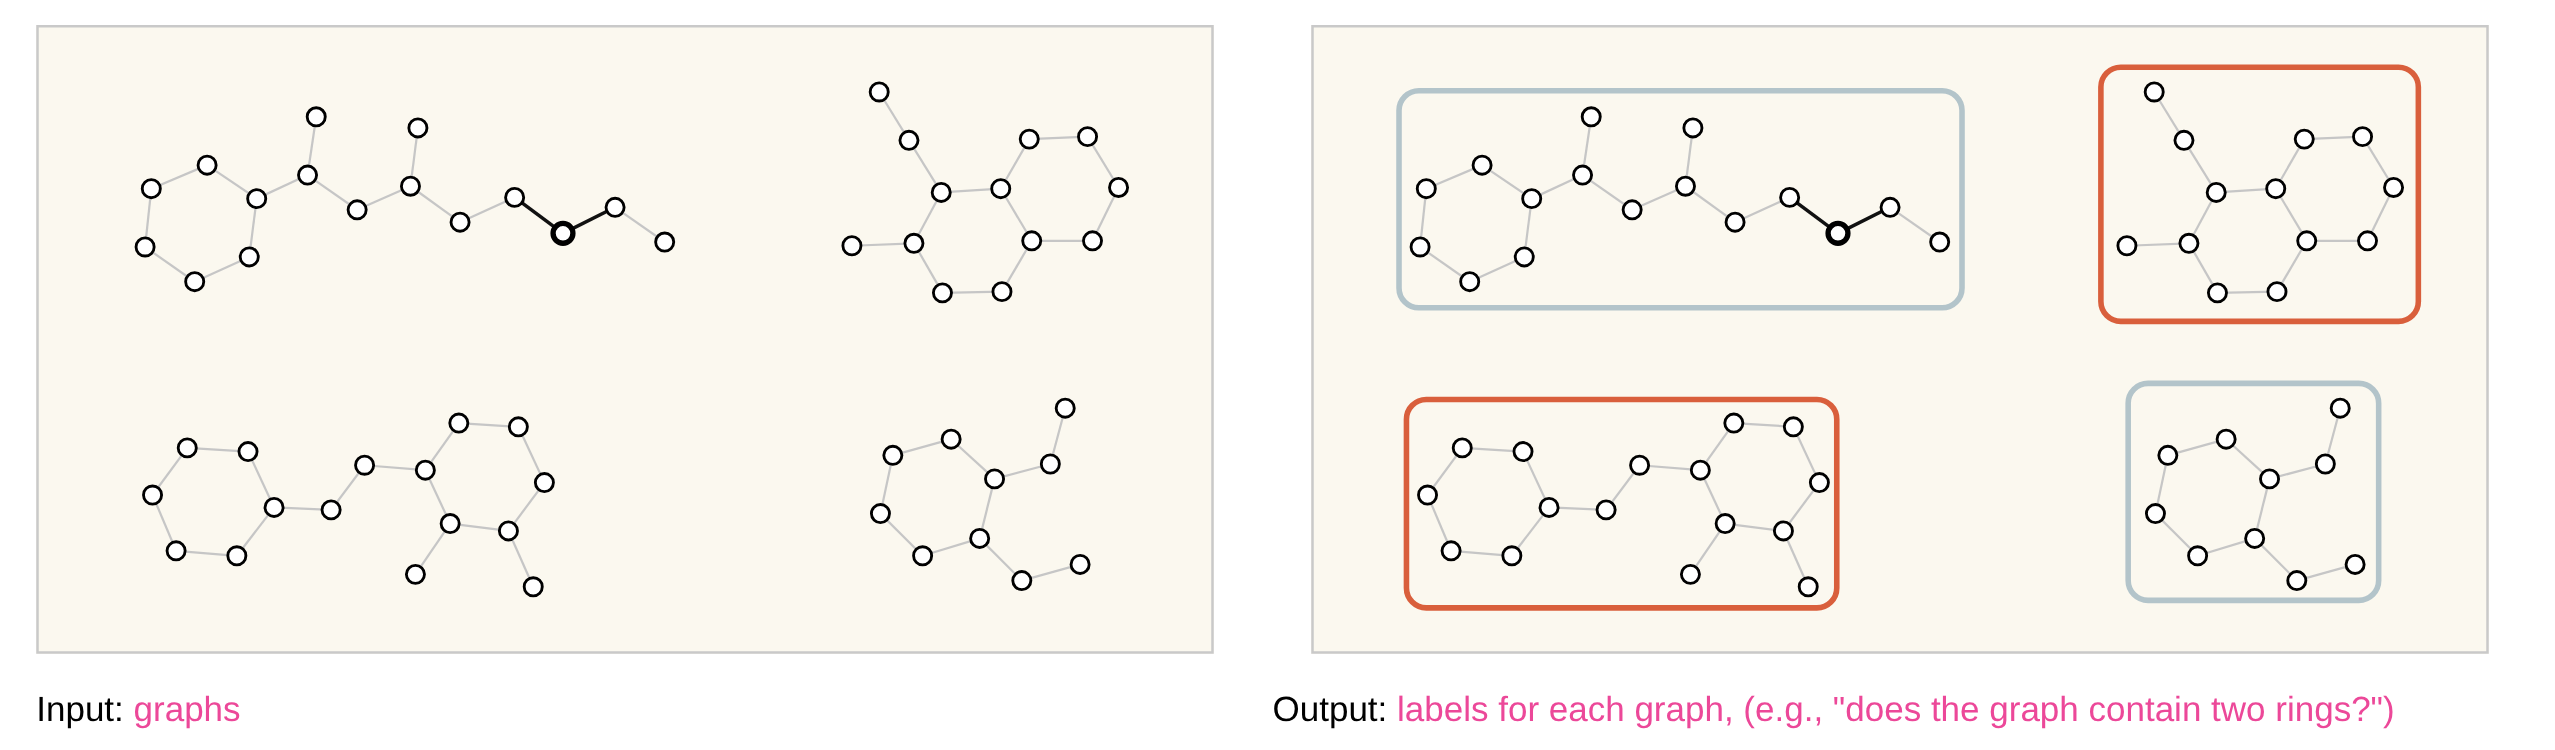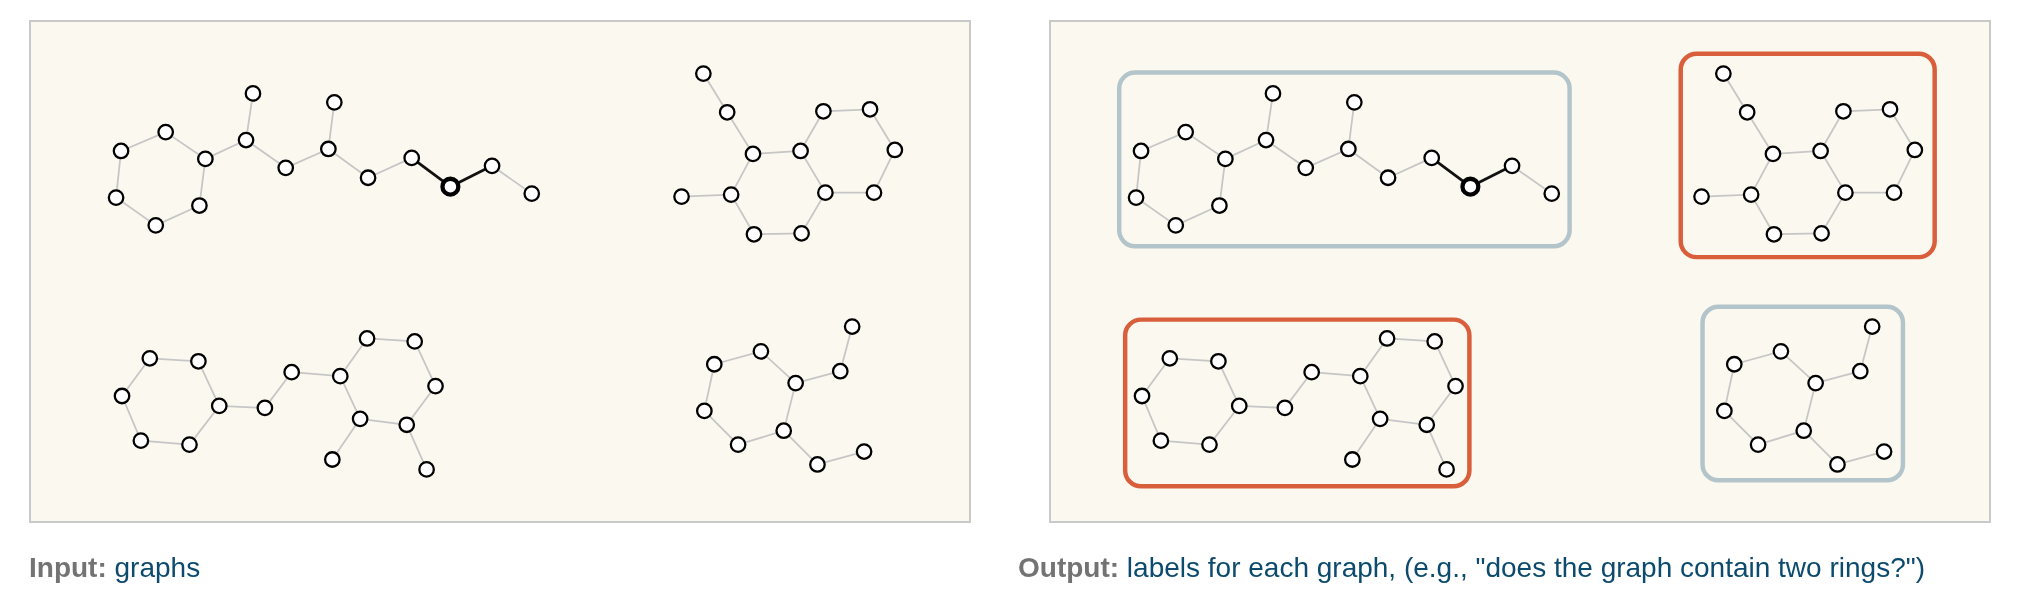--- a/index.html
+++ b/index.html
@@ -23,22 +23,22 @@
   .panel svg { display: block; width: 100%; height: 100%; }
   .caption {
     position: absolute;
     top: 551px;
     font-size: 28px;
     line-height: 34px;
     white-space: nowrap;
   }
   .input-caption  { left: 29px; }
   .output-caption { left: 1018px; }
-  .caption-label { font-weight: bold; color: #737373; }
-  .caption-text  { color: #0c4a6e; }
+  .caption-label { font-weight: normal; color: #000000; }
+  .caption-text  { color: #ec4899; }
 </style>
 </head>
 <body>
 
 <div>
 
   <section class="panel input-panel">
     <svg id="svg-input" viewBox="0 0 942 503">
         <g>
           <line x1="134" y1="111" x2="89" y2="130" stroke="#c6c6c6" stroke-width="1.8"></line>

